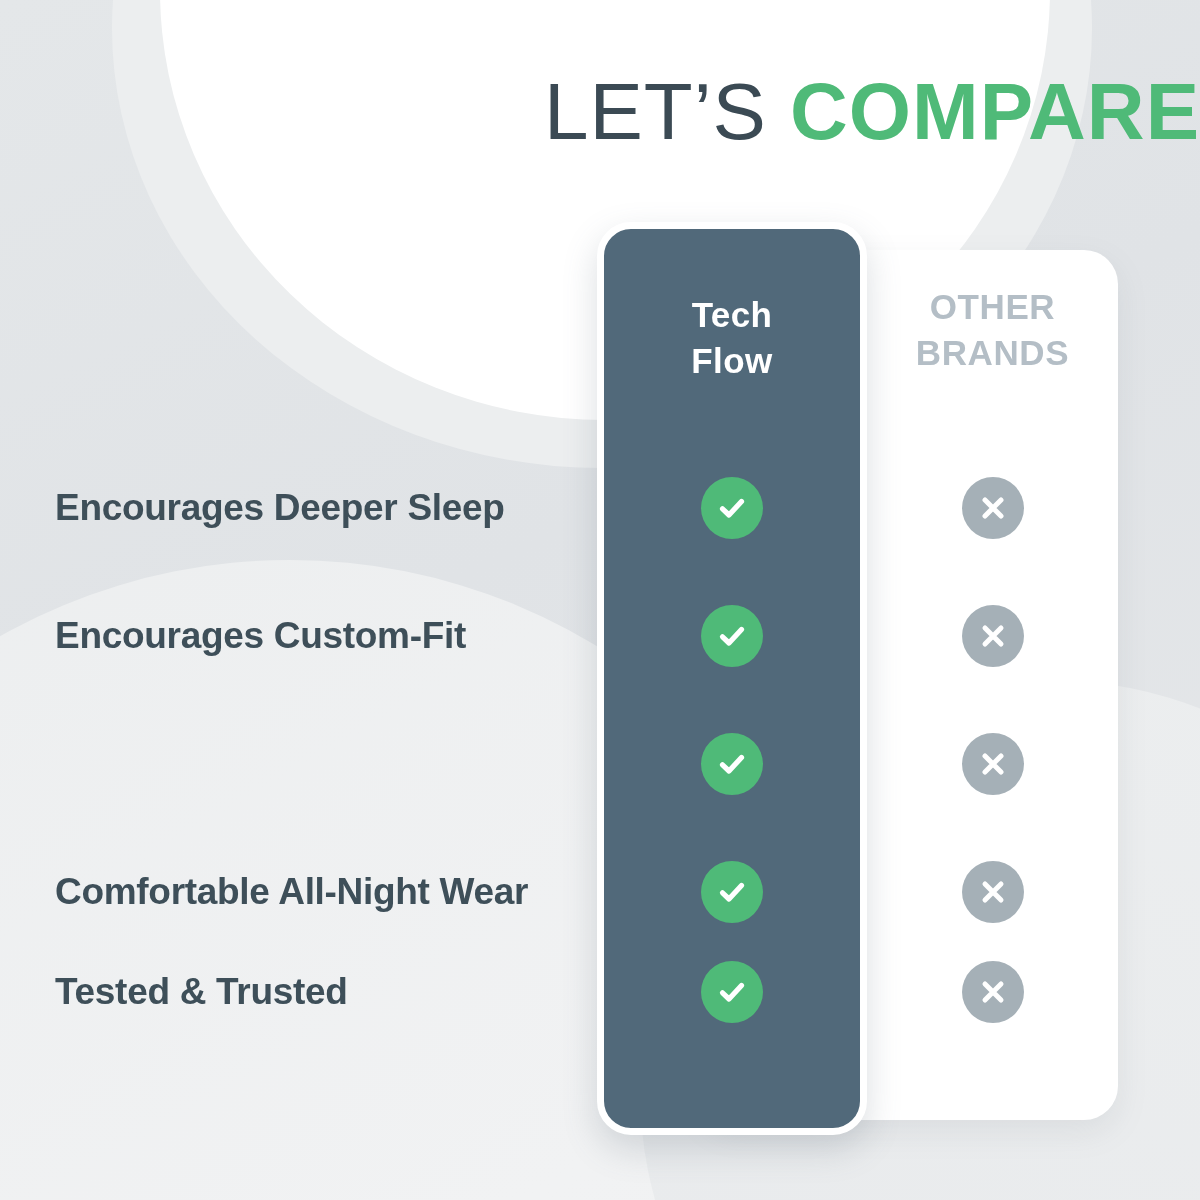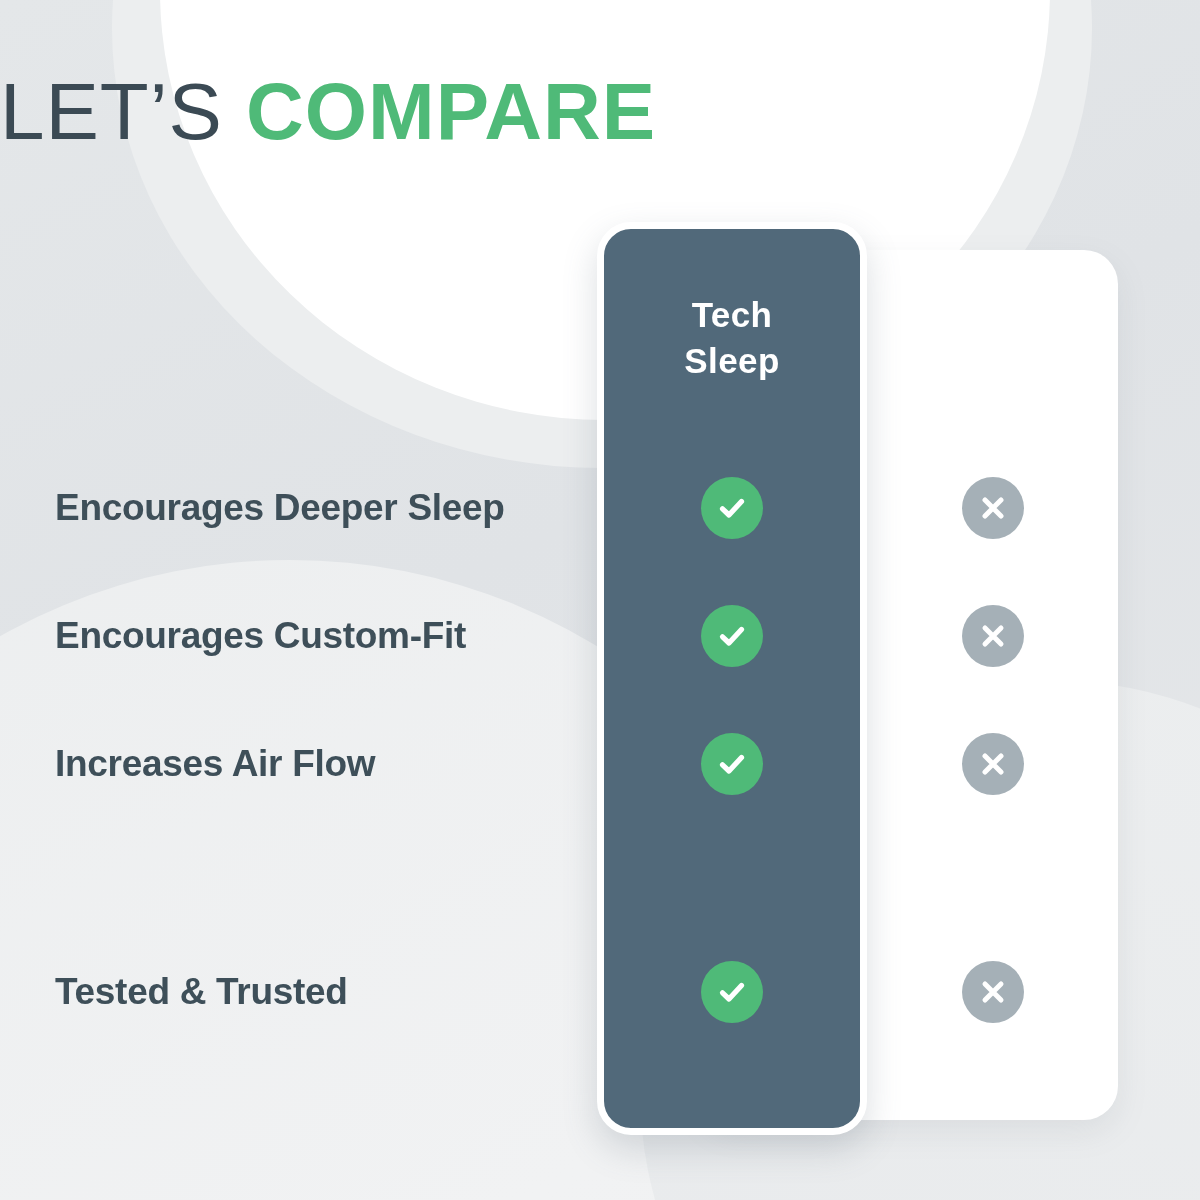--- a/index.html
+++ b/index.html
@@ -73,26 +73,27 @@
     border-radius: 50%;
     background: linear-gradient(200deg, #eceeef 0%, #e8eaec 100%);
   }
 
   
   .title {
     position: absolute;
     left: 0;
     right: 0;
     top: 72px;
-    text-align: left;
+    text-align: right;
     font-size: 80px;
     font-weight: 700;
     letter-spacing: 1px;
     line-height: 1;
     white-space: nowrap;
+    padding-left: 25px;
   }
   .title .t-dark {
     color: #3b4a54;
     font-weight: 500;
   }
   .title .t-green {
     color: #4fba78;
     font-weight: 700;
   }
 
@@ -220,23 +221,27 @@
 
   <div class="title">
     <span class="t-dark">LET’S </span><span class="t-green">COMPARE</span>
   </div>
 
   <div class="panel-other"></div>
   <div class="panel-gear"></div>
 
   <div class="hdr-gear">
     <div>Tech</div>
-    <div>Sleep</div>
-  </div>
-
+    <div>Flow</div>
+  </div>
+
+  <div class="hdr-other">
+    <div>OTHER</div>
+    <div>BRANDS</div>
+  </div>
 
   <div class="rows">
 
     <div class="row r0">
       <div class="row-label">Encourages Deeper Sleep</div>
       <div class="mark mark-yes">
         <svg width="34" height="34" viewBox="0 0 34 34" aria-hidden="true">
           <path d="M7.5 17.8 L14 24 L26.5 10.5" fill="none" stroke="#ffffff" stroke-width="5.2" stroke-linecap="round" stroke-linejoin="round"></path>
         </svg>
       </div>
@@ -255,33 +260,45 @@
         </svg>
       </div>
       <div class="mark mark-no">
         <svg width="26" height="26" viewBox="0 0 26 26" aria-hidden="true">
           <path d="M5 5 L21 21 M21 5 L5 21" fill="none" stroke="#ffffff" stroke-width="5" stroke-linecap="round"></path>
         </svg>
       </div>
     </div>
 
     <div class="row r2">
-      <div class="row-label">Increases Air Flow</div>
-      <div class="mark mark-yes">
-        <svg width="34" height="34" viewBox="0 0 34 34" aria-hidden="true">
-          <path d="M7.5 17.8 L14 24 L26.5 10.5" fill="none" stroke="#ffffff" stroke-width="5.2" stroke-linecap="round" stroke-linejoin="round"></path>
-        </svg>
-      </div>
-      <div class="mark mark-no">
-        <svg width="26" height="26" viewBox="0 0 26 26" aria-hidden="true">
-          <path d="M5 5 L21 21 M21 5 L5 21" fill="none" stroke="#ffffff" stroke-width="5" stroke-linecap="round"></path>
-        </svg>
-      </div>
-    </div>
-
+      <div class="mark mark-yes">
+        <svg width="34" height="34" viewBox="0 0 34 34" aria-hidden="true">
+          <path d="M7.5 17.8 L14 24 L26.5 10.5" fill="none" stroke="#ffffff" stroke-width="5.2" stroke-linecap="round" stroke-linejoin="round"></path>
+        </svg>
+      </div>
+      <div class="mark mark-no">
+        <svg width="26" height="26" viewBox="0 0 26 26" aria-hidden="true">
+          <path d="M5 5 L21 21 M21 5 L5 21" fill="none" stroke="#ffffff" stroke-width="5" stroke-linecap="round"></path>
+        </svg>
+      </div>
+    </div>
+
+    <div class="row r3">
+      <div class="row-label">Comfortable All-Night Wear</div>
+      <div class="mark mark-yes">
+        <svg width="34" height="34" viewBox="0 0 34 34" aria-hidden="true">
+          <path d="M7.5 17.8 L14 24 L26.5 10.5" fill="none" stroke="#ffffff" stroke-width="5.2" stroke-linecap="round" stroke-linejoin="round"></path>
+        </svg>
+      </div>
+      <div class="mark mark-no">
+        <svg width="26" height="26" viewBox="0 0 26 26" aria-hidden="true">
+          <path d="M5 5 L21 21 M21 5 L5 21" fill="none" stroke="#ffffff" stroke-width="5" stroke-linecap="round"></path>
+        </svg>
+      </div>
+    </div>
 
     <div class="row r4">
       <div class="row-label">Tested &amp; Trusted</div>
       <div class="mark mark-yes">
         <svg width="34" height="34" viewBox="0 0 34 34" aria-hidden="true">
           <path d="M7.5 17.8 L14 24 L26.5 10.5" fill="none" stroke="#ffffff" stroke-width="5.2" stroke-linecap="round" stroke-linejoin="round"></path>
         </svg>
       </div>
       <div class="mark mark-no">
         <svg width="26" height="26" viewBox="0 0 26 26" aria-hidden="true">

